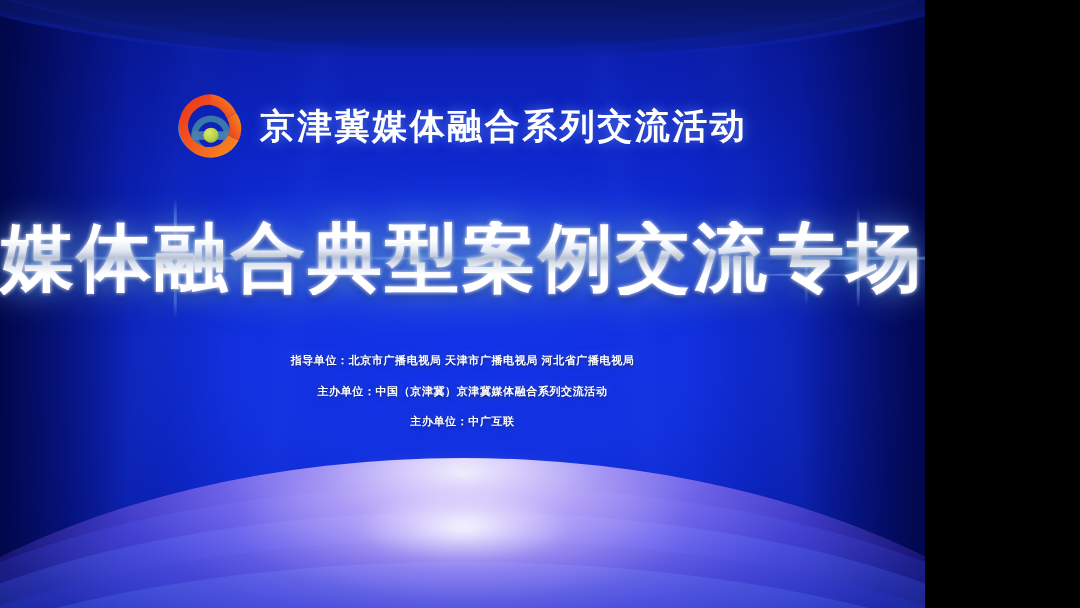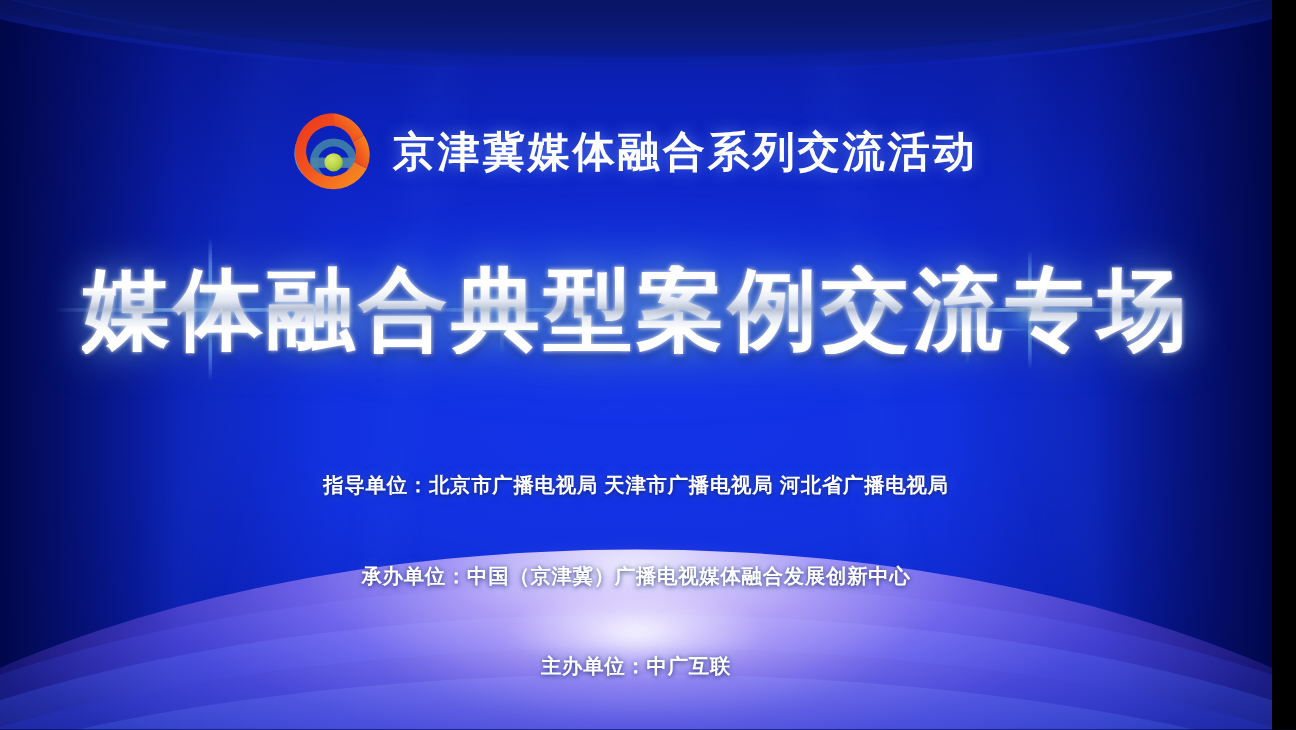--- a/index.html
+++ b/index.html
@@ -7,21 +7,21 @@
     margin: 0;
     padding: 0;
     background: #000;
   }
   body {
     font-family: "Liberation Sans", "DejaVu Sans", sans-serif;
   }
 
   #stage {
     position: relative;
-    width: 1060px;
+    width: 925px;
     height: 608px;
     overflow: hidden;
     background: #0a1fb4;
   }
 
   
 
   
   .bg-base {
     position: absolute;
@@ -178,21 +178,21 @@
   }
 
   
   .hero-wrap {
     position: absolute;
     top: 206px;
     left: 0; right: 0;
     height: 104px;
     display: flex;
     align-items: center;
-    justify-content: center;
+    justify-content: flex-start;
   }
   
   .hero-halo {
     position: absolute;
     left: 50%;
     top: 50%;
     transform: translate(-50%,-50%);
     width: 900px;
     height: 210px;
     background: radial-gradient(50% 50% at 50% 50%,
@@ -279,28 +279,27 @@
   }
 
   
   .credits {
     position: absolute;
     top: 345px;
     left: 0; right: 0;
     text-align: center;
   }
   .credit-line {
-    font-size: 17px;
+    font-size: 11px;
     font-weight: 700;
     letter-spacing: .6px;
     color: #ffffff;
     line-height: 30.5px;
     text-shadow: 0 1px 4px rgba(3,12,80,.75), 0 0 10px rgba(130,180,255,.35);
     white-space: nowrap;
-    margin-top: 45px;
   }
 </style>
 </head>
 <body>
 
 <div id="stage">
 
   <div class="bg-base"></div>
   <div class="bg-columns"></div>
   <div class="bg-vignette"></div>
@@ -387,18 +386,18 @@
         <div class="h"></div>
           <div class="v"></div>
           <div class="core"></div>
       </div>
 
       <h1 class="hero-title">媒体融合典型案例交流专场</h1>
     </div>
 
     <div class="credits">
       <div class="credit-line">指导单位：北京市广播电视局 天津市广播电视局 河北省广播电视局</div>
-      <div class="credit-line">承办单位：中国（京津冀）广播电视媒体融合发展创新中心</div>
+      <div class="credit-line">主办单位：中国（京津冀）京津冀媒体融合系列交流活动</div>
       <div class="credit-line">主办单位：中广互联</div>
     </div>
 
   </div>
 </div>
 
 </body></html>

